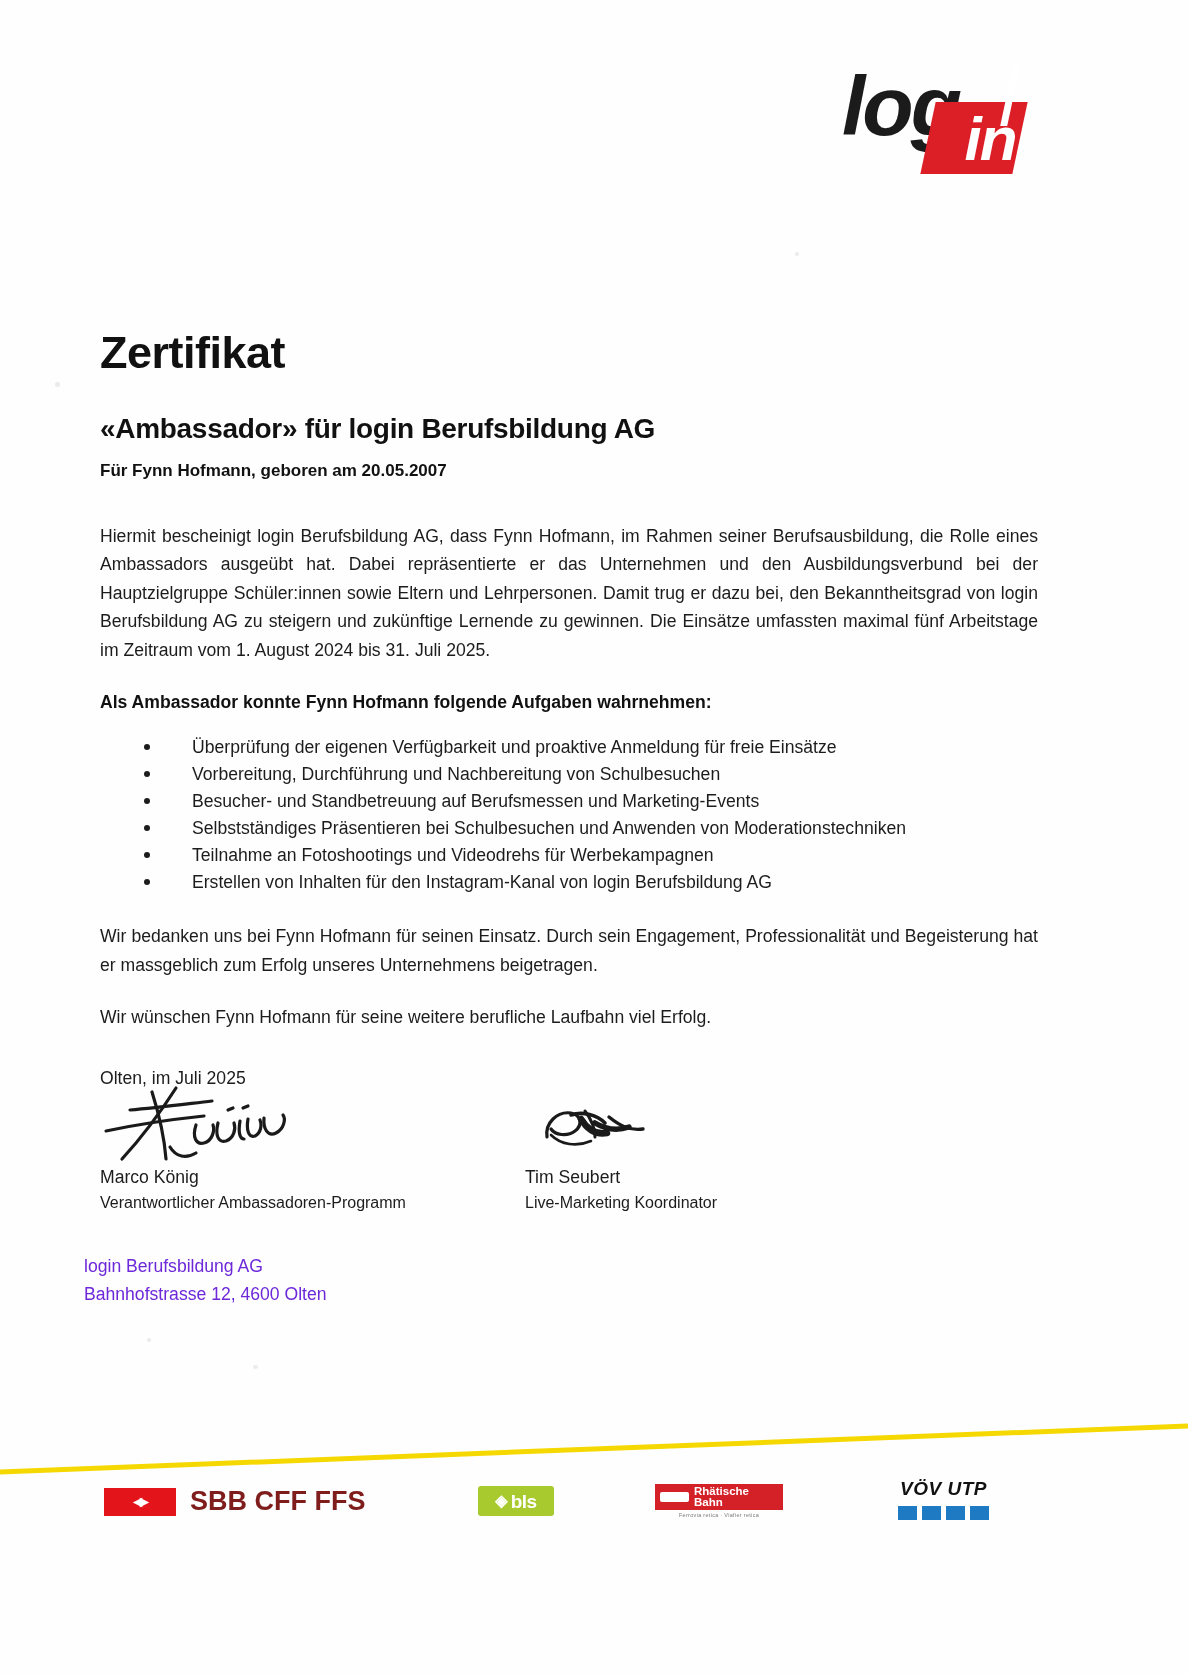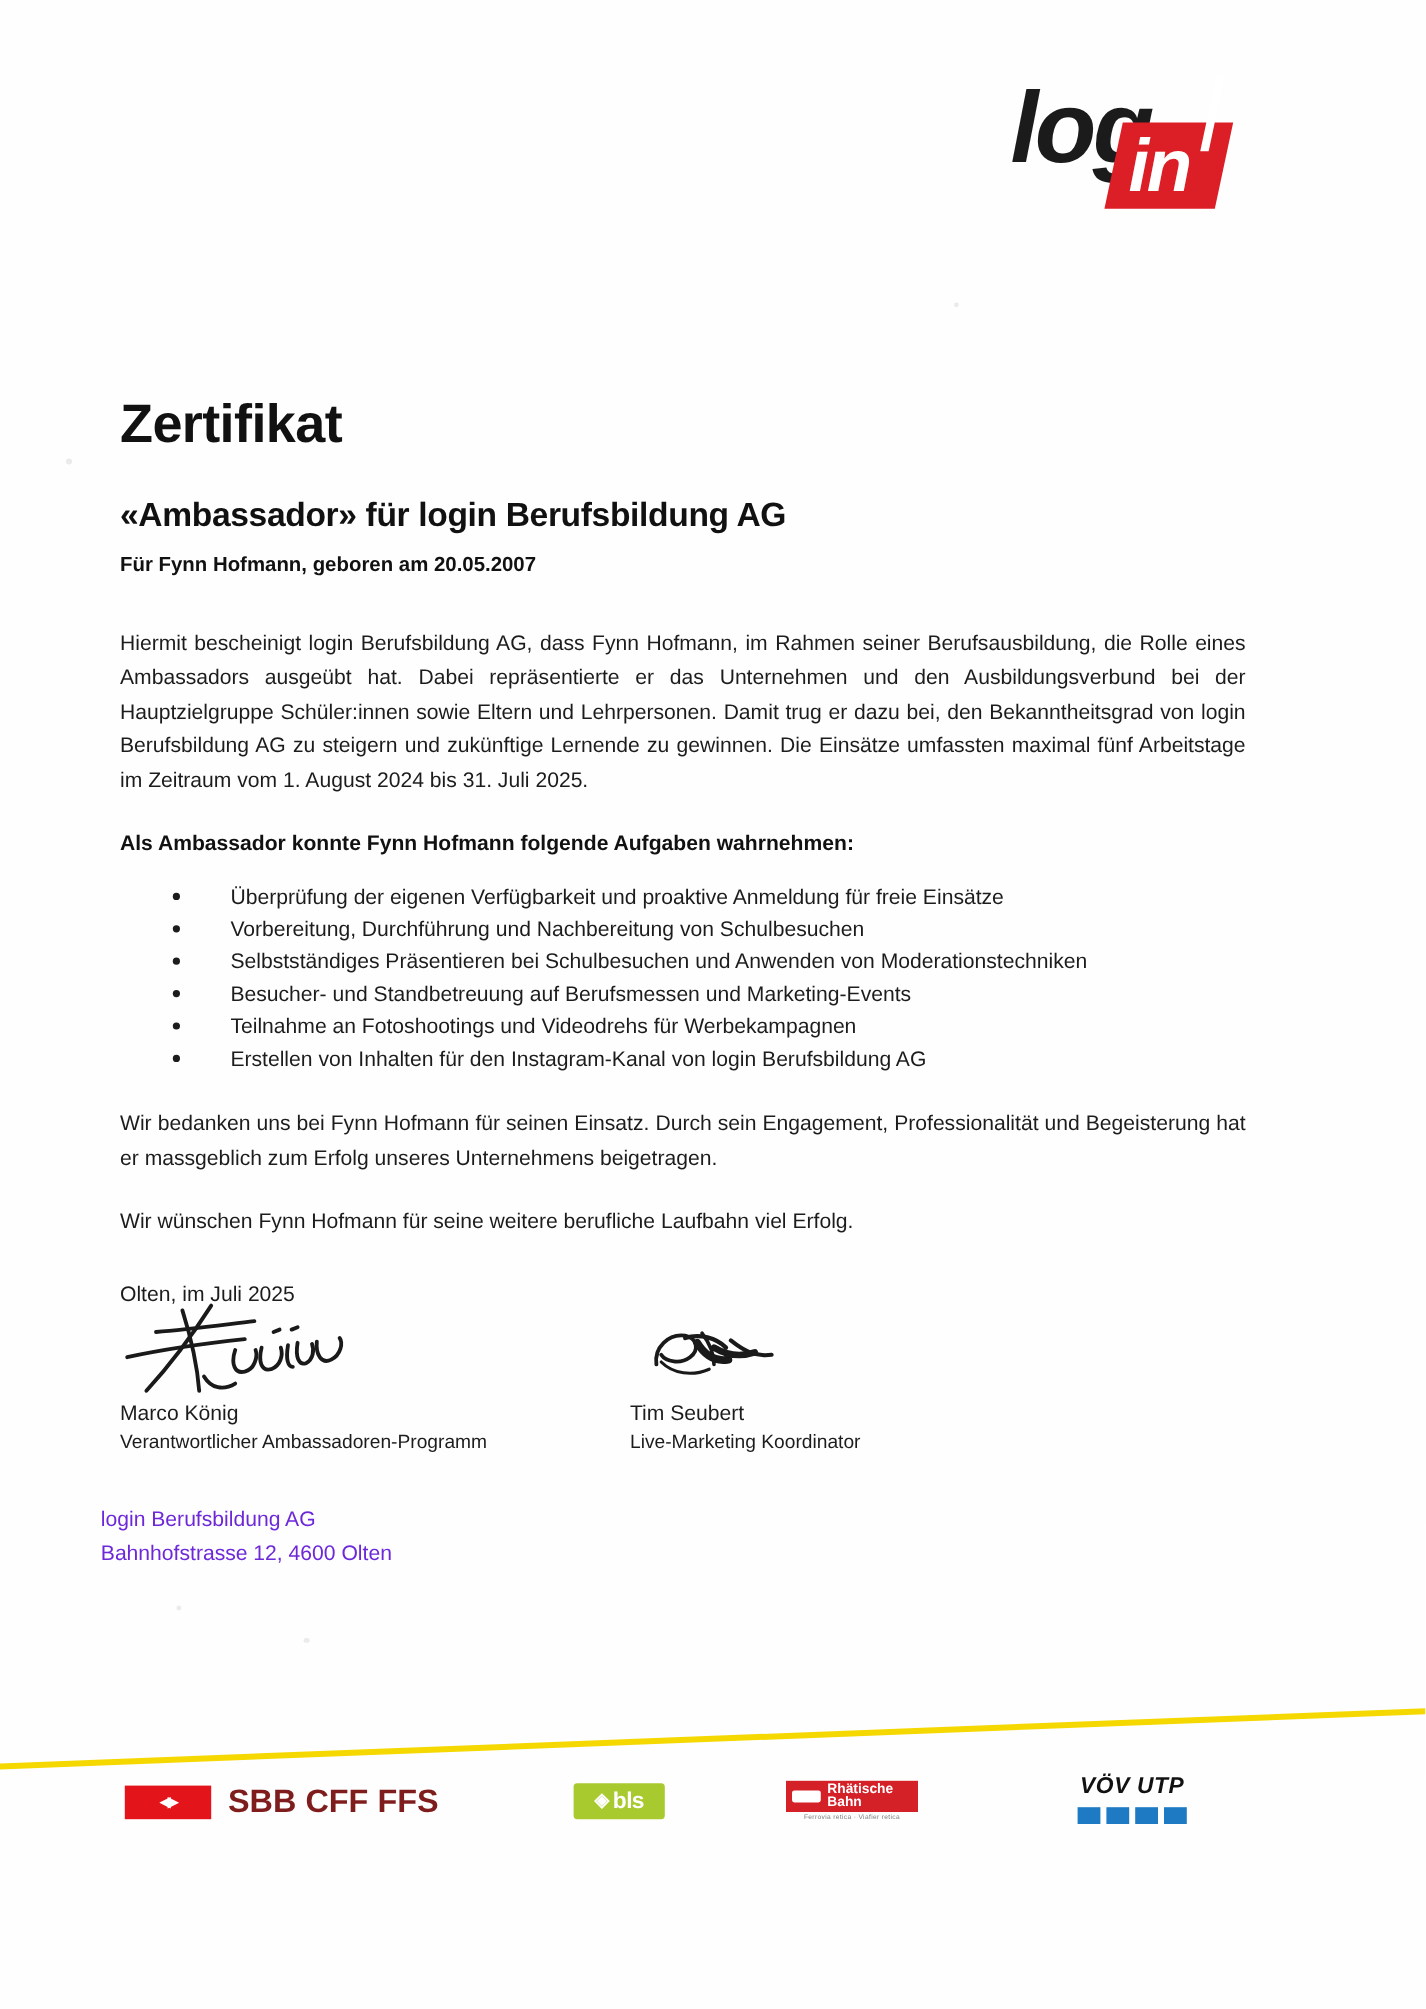--- a/index.html
+++ b/index.html
@@ -47,21 +47,21 @@
     left: 100px;
     top: 44px;
     width: 92px;
     height: 72px;
     background: #dc1f26;
     transform: skewX(-12deg);
     overflow: hidden;
   }
   .logo-in-text {
     position: absolute;
-    left: 92px;
+    left: 116px;
     top: 46px;
     width: 92px;
     height: 72px;
     font-family: "Liberation Sans", sans-serif;
     font-weight: bold;
     font-style: italic;
     font-size: 62px;
     color: #ffffff;
     letter-spacing: -2px;
     line-height: 70px;
@@ -237,21 +237,21 @@
   .bls-box {
     width: 76px; height: 30px; background: #a9ca2e; border-radius: 3px;
     display: flex; align-items: center; justify-content: center; gap: 3px;
   }
   .bls-mark { color: #ffffff; font-size: 16px; font-weight: bold; line-height: 1; }
   .bls-text { color: #ffffff; font-size: 19px; font-weight: bold; line-height: 1; letter-spacing: -0.5px; }
 
   
   .p-rhb { left: 655px; top: 4px; }
   .rhb-box {
-    width: 110px; height: 26px; background: #d42027;
+    width: 128px; height: 26px; background: #d42027;
     display: flex; align-items: center; gap: 5px; padding: 0 5px;
     box-sizing: border-box;
   }
   .rhb-pill { width: 30px; height: 10px; background: #fff; border-radius: 2px; }
   .rhb-name { color: #fff; font-size: 11.5px; font-weight: bold; line-height: 1; }
   .rhb-sub { font-size: 5.5px; color: #7a7a7a; margin-top: 2px; letter-spacing: 0.3px; text-align:center; }
 
   
   .p-vov { left: 898px; top: -2px; }
   .vov-text { font-size: 19px; font-weight: bold; font-style: italic; color: #111; letter-spacing: 0.5px; text-align: center; }
@@ -289,25 +289,25 @@
       <li>
         <span class="bullet-dot"></span>
         <span>Überprüfung der eigenen Verfügbarkeit und proaktive Anmeldung für freie Einsätze</span>
       </li>
       <li>
         <span class="bullet-dot"></span>
         <span>Vorbereitung, Durchführung und Nachbereitung von Schulbesuchen</span>
       </li>
       <li>
         <span class="bullet-dot"></span>
+        <span>Besucher- und Standbetreuung auf Berufsmessen und Marketing-Events</span>
+      </li>
+      <li>
+        <span class="bullet-dot"></span>
         <span>Selbstständiges Präsentieren bei Schulbesuchen und Anwenden von Moderationstechniken</span>
-      </li>
-      <li>
-        <span class="bullet-dot"></span>
-        <span>Besucher- und Standbetreuung auf Berufsmessen und Marketing-Events</span>
       </li>
       <li>
         <span class="bullet-dot"></span>
         <span>Teilnahme an Fotoshootings und Videodrehs für Werbekampagnen</span>
       </li>
       <li>
         <span class="bullet-dot"></span>
         <span>Erstellen von Inhalten für den Instagram-Kanal von login Berufsbildung AG</span>
       </li>
     </ul>

